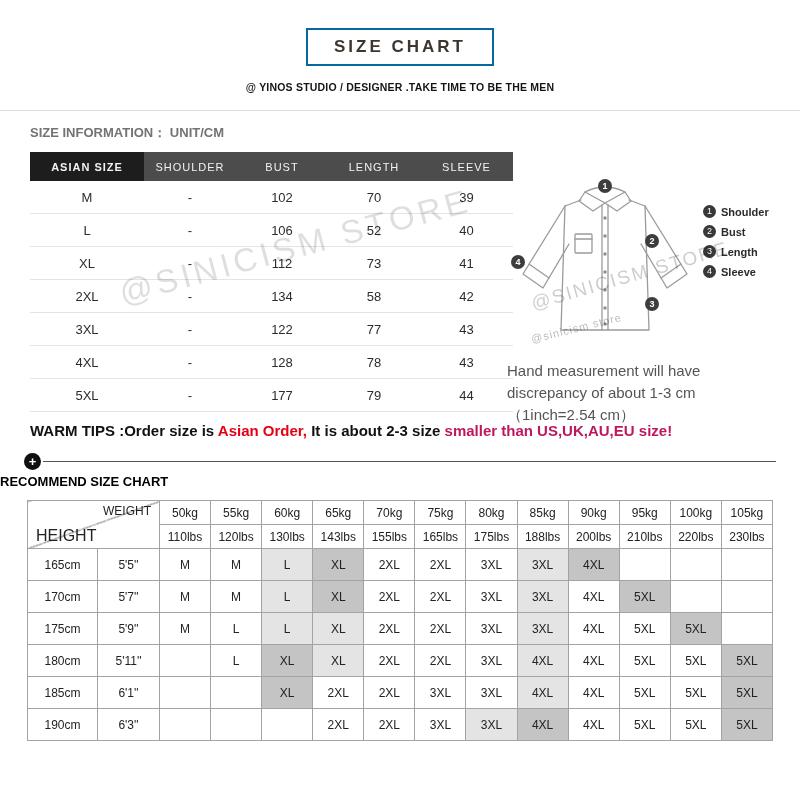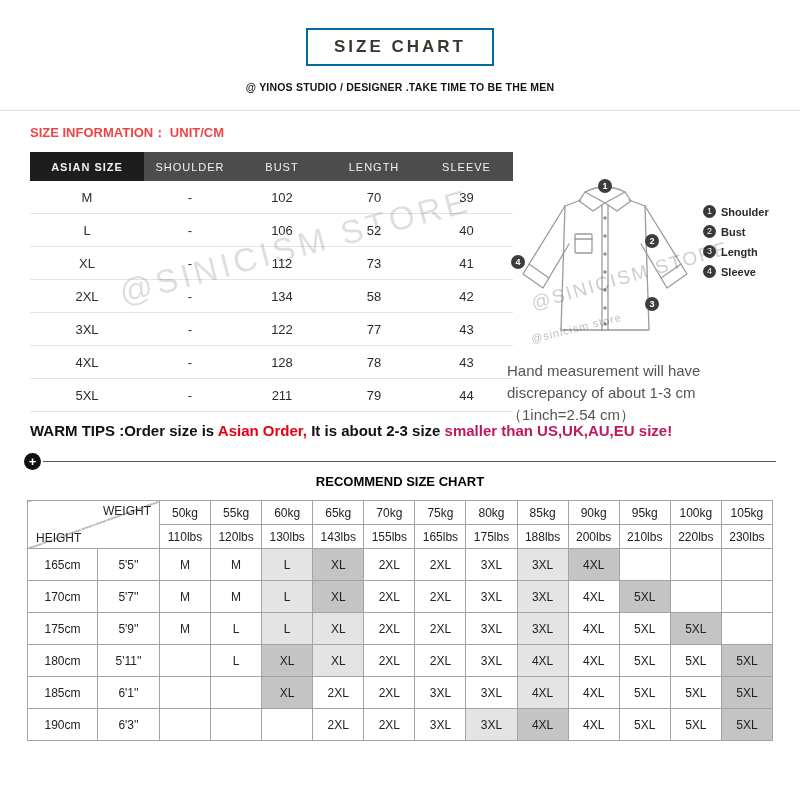--- a/index.html
+++ b/index.html
@@ -6,21 +6,21 @@
   .page{position:relative;width:800px;height:800px;background:#fff;overflow:hidden;
         font-family:"Liberation Sans","DejaVu Sans",sans-serif;color:#222;}
 
   
   .title-box{position:absolute;top:28px;left:50%;transform:translateX(-50%);
              border:2px solid #0369a1;padding:7px 26px;font-size:17px;font-weight:bold;
              letter-spacing:3px;color:#3c362e;white-space:nowrap;}
   .subtitle{position:absolute;top:81px;left:0;width:800px;text-align:center;
             font-size:10.5px;font-weight:bold;color:#141414;letter-spacing:.2px;}
   .top-divider{position:absolute;top:110px;left:0;width:800px;height:1px;background:#dedede;}
-  .size-info{position:absolute;top:124px;left:30px;font-size:13px;font-weight:bold;color:#ef4444;}
+  .size-info{position:absolute;top:124px;left:30px;font-size:13px;font-weight:bold;color:#737373;}
 
   
   #size-table{position:absolute;top:152px;left:30px;width:473px;border-collapse:collapse;
               table-layout:fixed;text-align:center;}
   #size-table th{height:27px;font-size:11px;font-weight:400;letter-spacing:1px;color:#f2f2f2;}
   #size-table th:nth-child(1){width:112px;}
   #size-table th:nth-child(2),#size-table th:nth-child(3),
   #size-table th:nth-child(4){width:90px;}
   #size-table th:nth-child(5){width:91px;}
   #size-table td{height:30px;border-bottom:1px solid #e4e4e4;font-size:13px;color:#2c2c2c;}
@@ -53,37 +53,37 @@
              font-weight:bold;color:#111;}
 
   
   .plus-divider{position:absolute;top:453px;left:24px;width:752px;height:17px;
                 display:flex;align-items:center;}
   .plus-circle{width:17px;height:17px;border-radius:50%;background:#101010;color:#fff;
                font-size:13px;line-height:17px;text-align:center;font-weight:bold;flex:0 0 auto;}
   .divider-line{flex:1;height:1px;background:#555;margin-left:2px;}
 
   
-  .recommend-title{position:absolute;top:474px;left:0;width:800px;text-align:center;
+  .recommend-title{position:absolute;top:474px;left:0;width:800px;
                    font-size:13px;font-weight:bold;color:#000;}
   #recommend-table{position:absolute;top:500px;left:27px;width:746px;border-collapse:collapse;
                    table-layout:fixed;font-size:12px;color:#222;text-align:center;}
   #recommend-table col.col-cm{width:70px;}
   #recommend-table col.col-ft{width:62px;}
   #recommend-table th,#recommend-table td{border:1px solid #a3a3a3;padding:0;}
   #recommend-table thead th{height:23px;font-weight:400;font-size:12px;}
   #recommend-table tbody td{height:31px;}
   #recommend-table .shade1{background:#e4e4e4;}
   #recommend-table .shade2{background:#c4c4c4;}
   .diag-cell{position:relative;
     background-image:linear-gradient(to bottom right,
       transparent calc(50% - .6px),#9a9a9a calc(50% - .6px),
       #9a9a9a calc(50% + .6px),transparent calc(50% + .6px));}
   .corner-weight{position:absolute;top:3px;right:8px;font-size:12px;}
-  .corner-height{position:absolute;bottom:3px;left:8px;font-size:12px;}
+  .corner-height{position:absolute;bottom:3px;left:8px;font-size:16px;}
 </style>
 </head>
 <body>
 
 <div class="page">
 
   <div class="title-box">
     <span>SIZE CHART</span>
   </div>
   <div class="subtitle">@ YINOS STUDIO / DESIGNER .TAKE TIME TO BE THE MEN</div>
@@ -140,21 +140,21 @@
         <tr>
           <td class="size-label">4XL</td>
           <td>-</td>
           <td>128</td>
           <td>78</td>
           <td>43</td>
         </tr>
         <tr>
           <td class="size-label">5XL</td>
           <td>-</td>
-          <td>211</td>
+          <td>177</td>
           <td>79</td>
           <td>44</td>
         </tr>
       </tbody>
     </table>
   <div class="wm wm-table">@SINICISM STORE</div>
 
   <div class="shirt-panel">
     <svg class="shirt-svg" viewBox="0 0 200 175" width="200" height="175">
       <g fill="none" stroke="#9b9b9b" stroke-width="1.3" stroke-linejoin="round" stroke-linecap="round">

